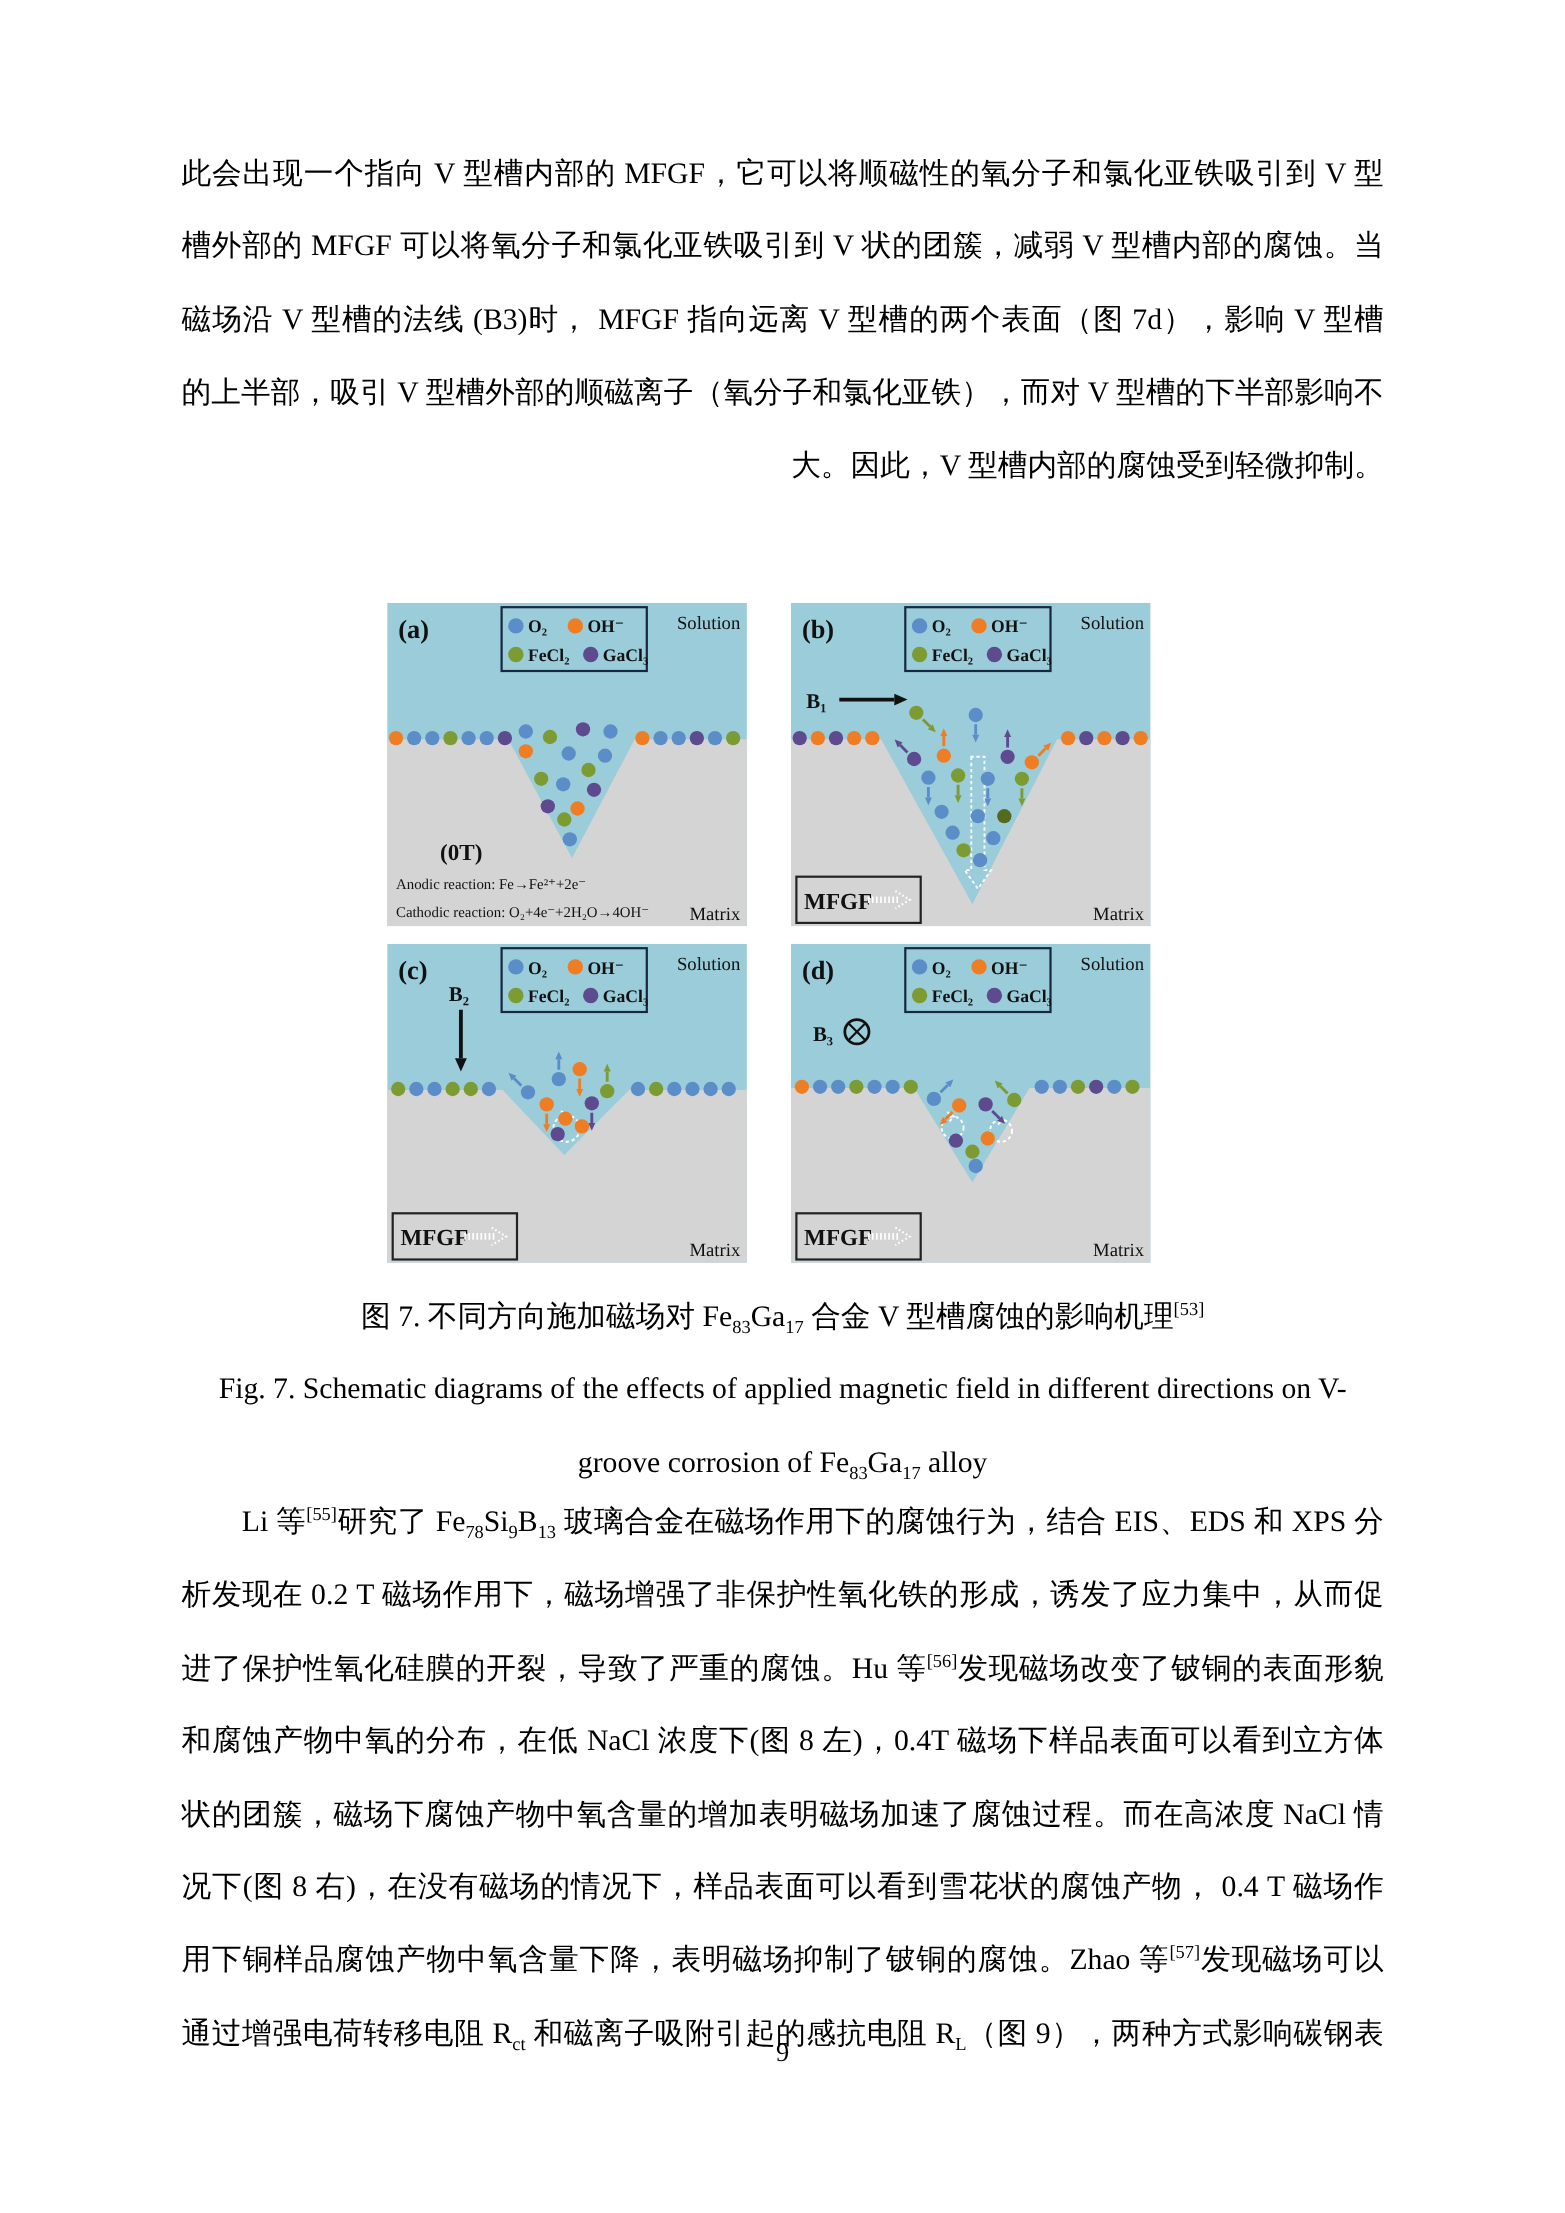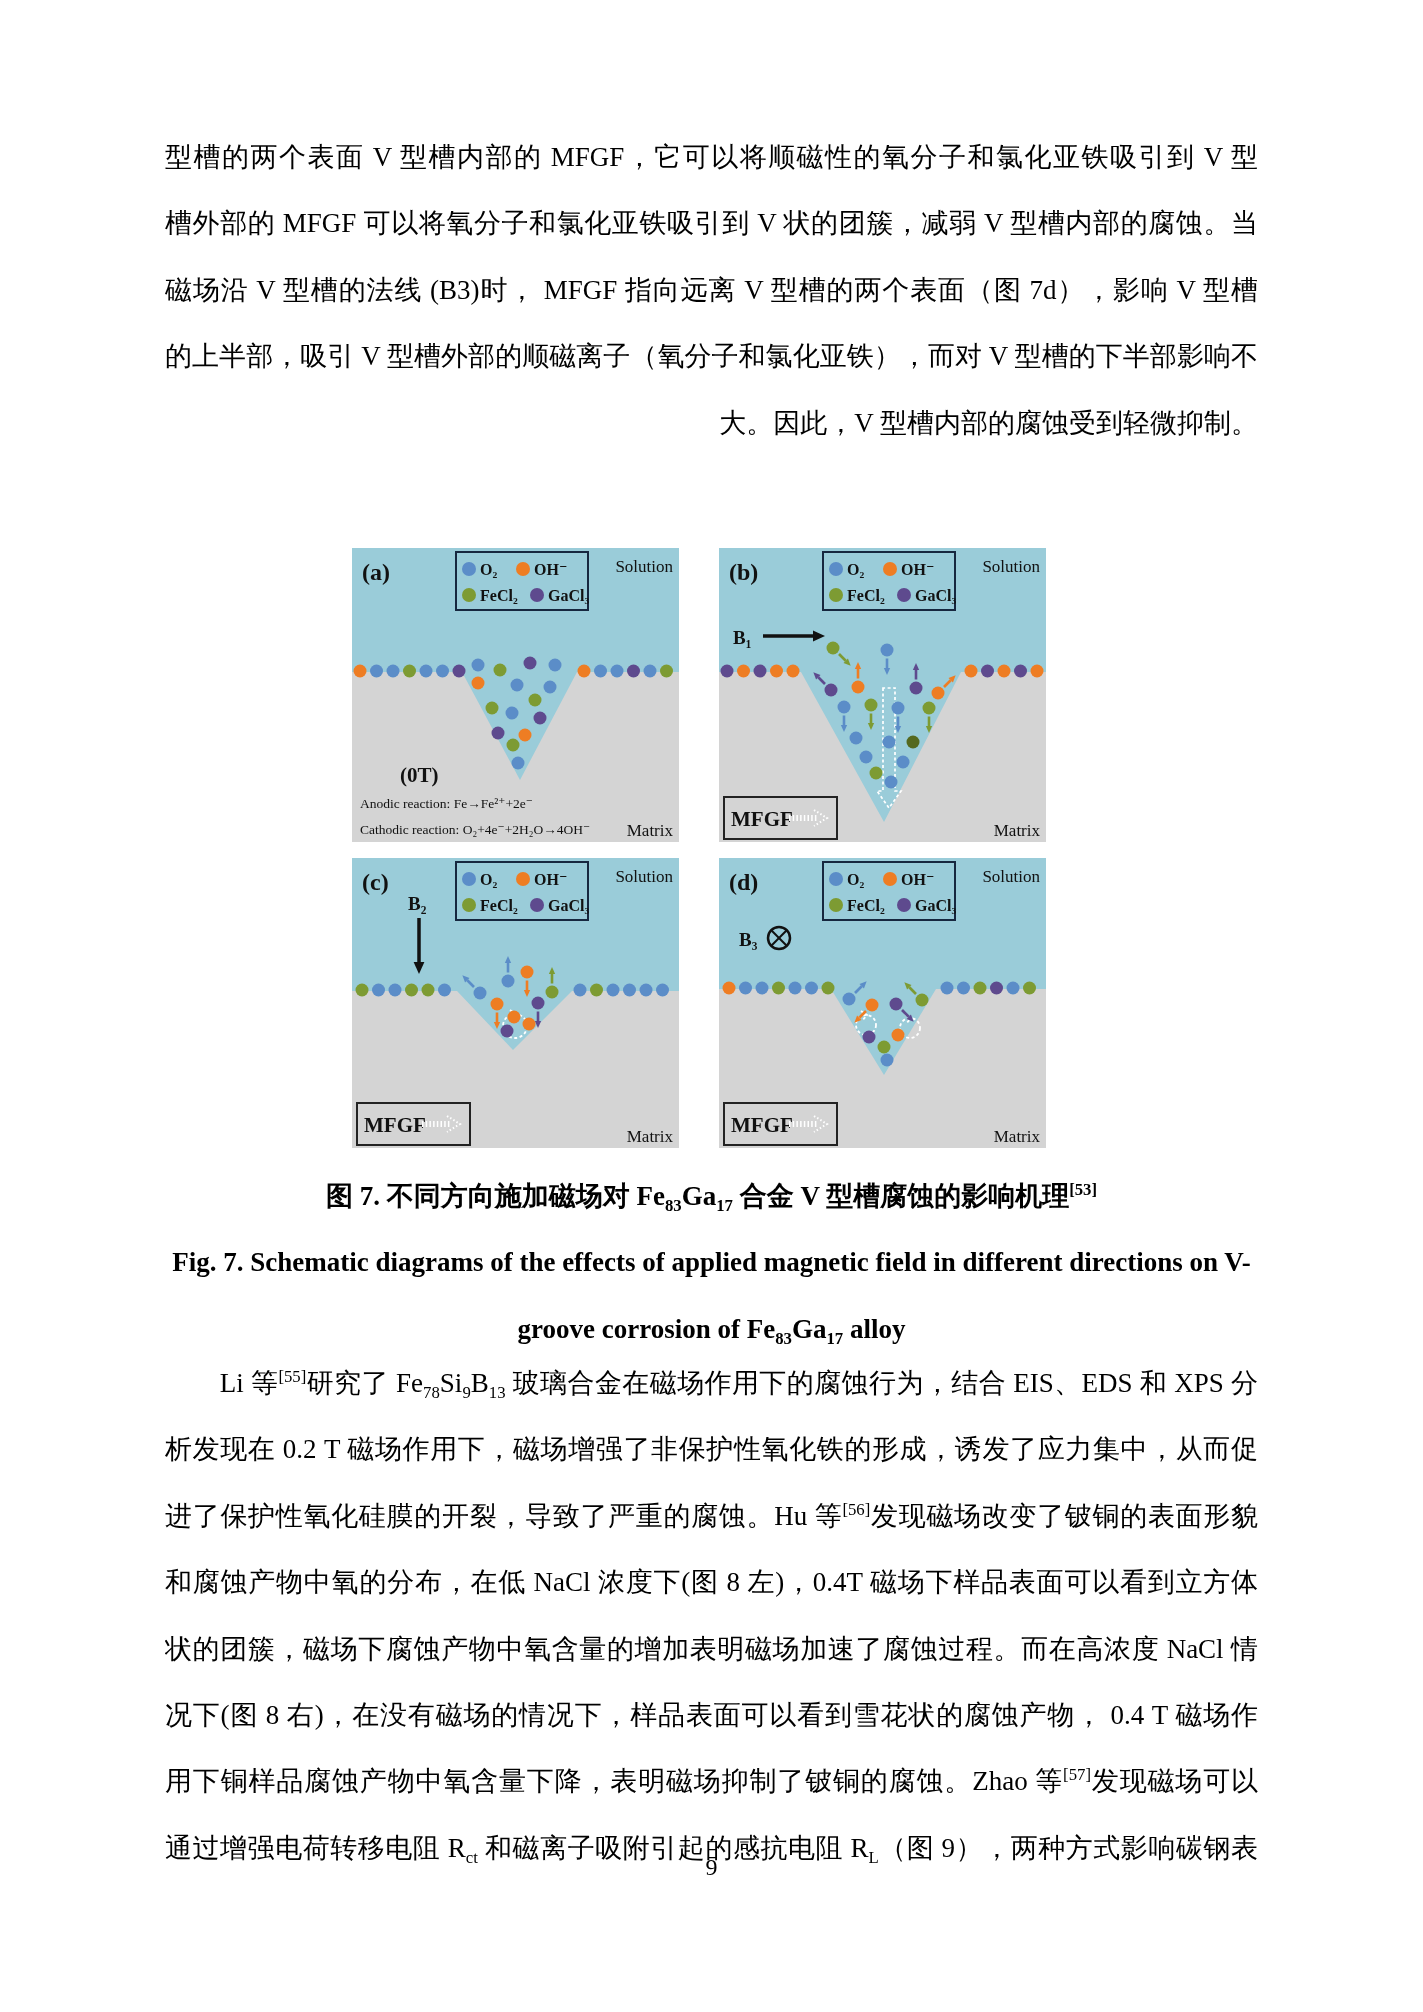--- a/index.html
+++ b/index.html
@@ -3,37 +3,37 @@
 <meta charset="utf-8">
 <style>
   html,body{margin:0;padding:0;}
   body{
     width:1423px;height:2012px;position:relative;background:#ffffff;
     font-family:"Liberation Serif","DejaVu Serif",serif;color:#000;
     overflow:hidden;
   }
   .content{position:absolute;left:165px;width:1093px;}
   #para1{top:124px;}
-  #caption{top:1163px;font-weight:bold;}
+  #caption{top:1163px;}
   #para2{top:1350px;}
   .tline{font-size:27px;line-height:66.4px;height:66.4px;overflow:hidden;text-align:right;}
   .just{text-align:justify;text-align-last:justify;}
   .center{text-align:center;}
   sup,sub{font-size:0.62em;line-height:0;}
   .pagenum{position:absolute;top:1852px;left:165px;width:1093px;text-align:center;
     font-size:24px;line-height:30px;}
   #figwrap{position:absolute;left:352px;top:548px;width:694px;}
   .panels{display:grid;grid-template-columns:327px 327px;column-gap:40px;row-gap:16px;}
   svg text{font-family:"Liberation Serif","DejaVu Serif",serif;fill:#111;}
 </style>
 </head>
 <body>
 
 <div class="content" id="para1">
-  <div class="tline just">型槽的两个表面 V 型槽内部的 MFGF，它可以将顺磁性的氧分子和氯化亚铁吸引到 V 型</div>
+  <div class="tline just">此会出现一个指向 V 型槽内部的 MFGF，它可以将顺磁性的氧分子和氯化亚铁吸引到 V 型</div>
   <div class="tline just">槽外部的 MFGF 可以将氧分子和氯化亚铁吸引到 V 状的团簇，减弱 V 型槽内部的腐蚀。当</div>
   <div class="tline just">磁场沿 V 型槽的法线 (B3)时， MFGF 指向远离 V 型槽的两个表面（图 7d），影响 V 型槽</div>
   <div class="tline just">的上半部，吸引 V 型槽外部的顺磁离子（氧分子和氯化亚铁），而对 V 型槽的下半部影响不</div>
   <div class="tline">大。因此，V 型槽内部的腐蚀受到轻微抑制。</div>
 </div>
 
 <div id="figwrap">
   <div class="panels" id="figurePanels">
       <svg width="327" height="294" viewBox="0 0 327 294">
         <rect x="0" y="0" width="327" height="294" fill="#9accd9"></rect>

